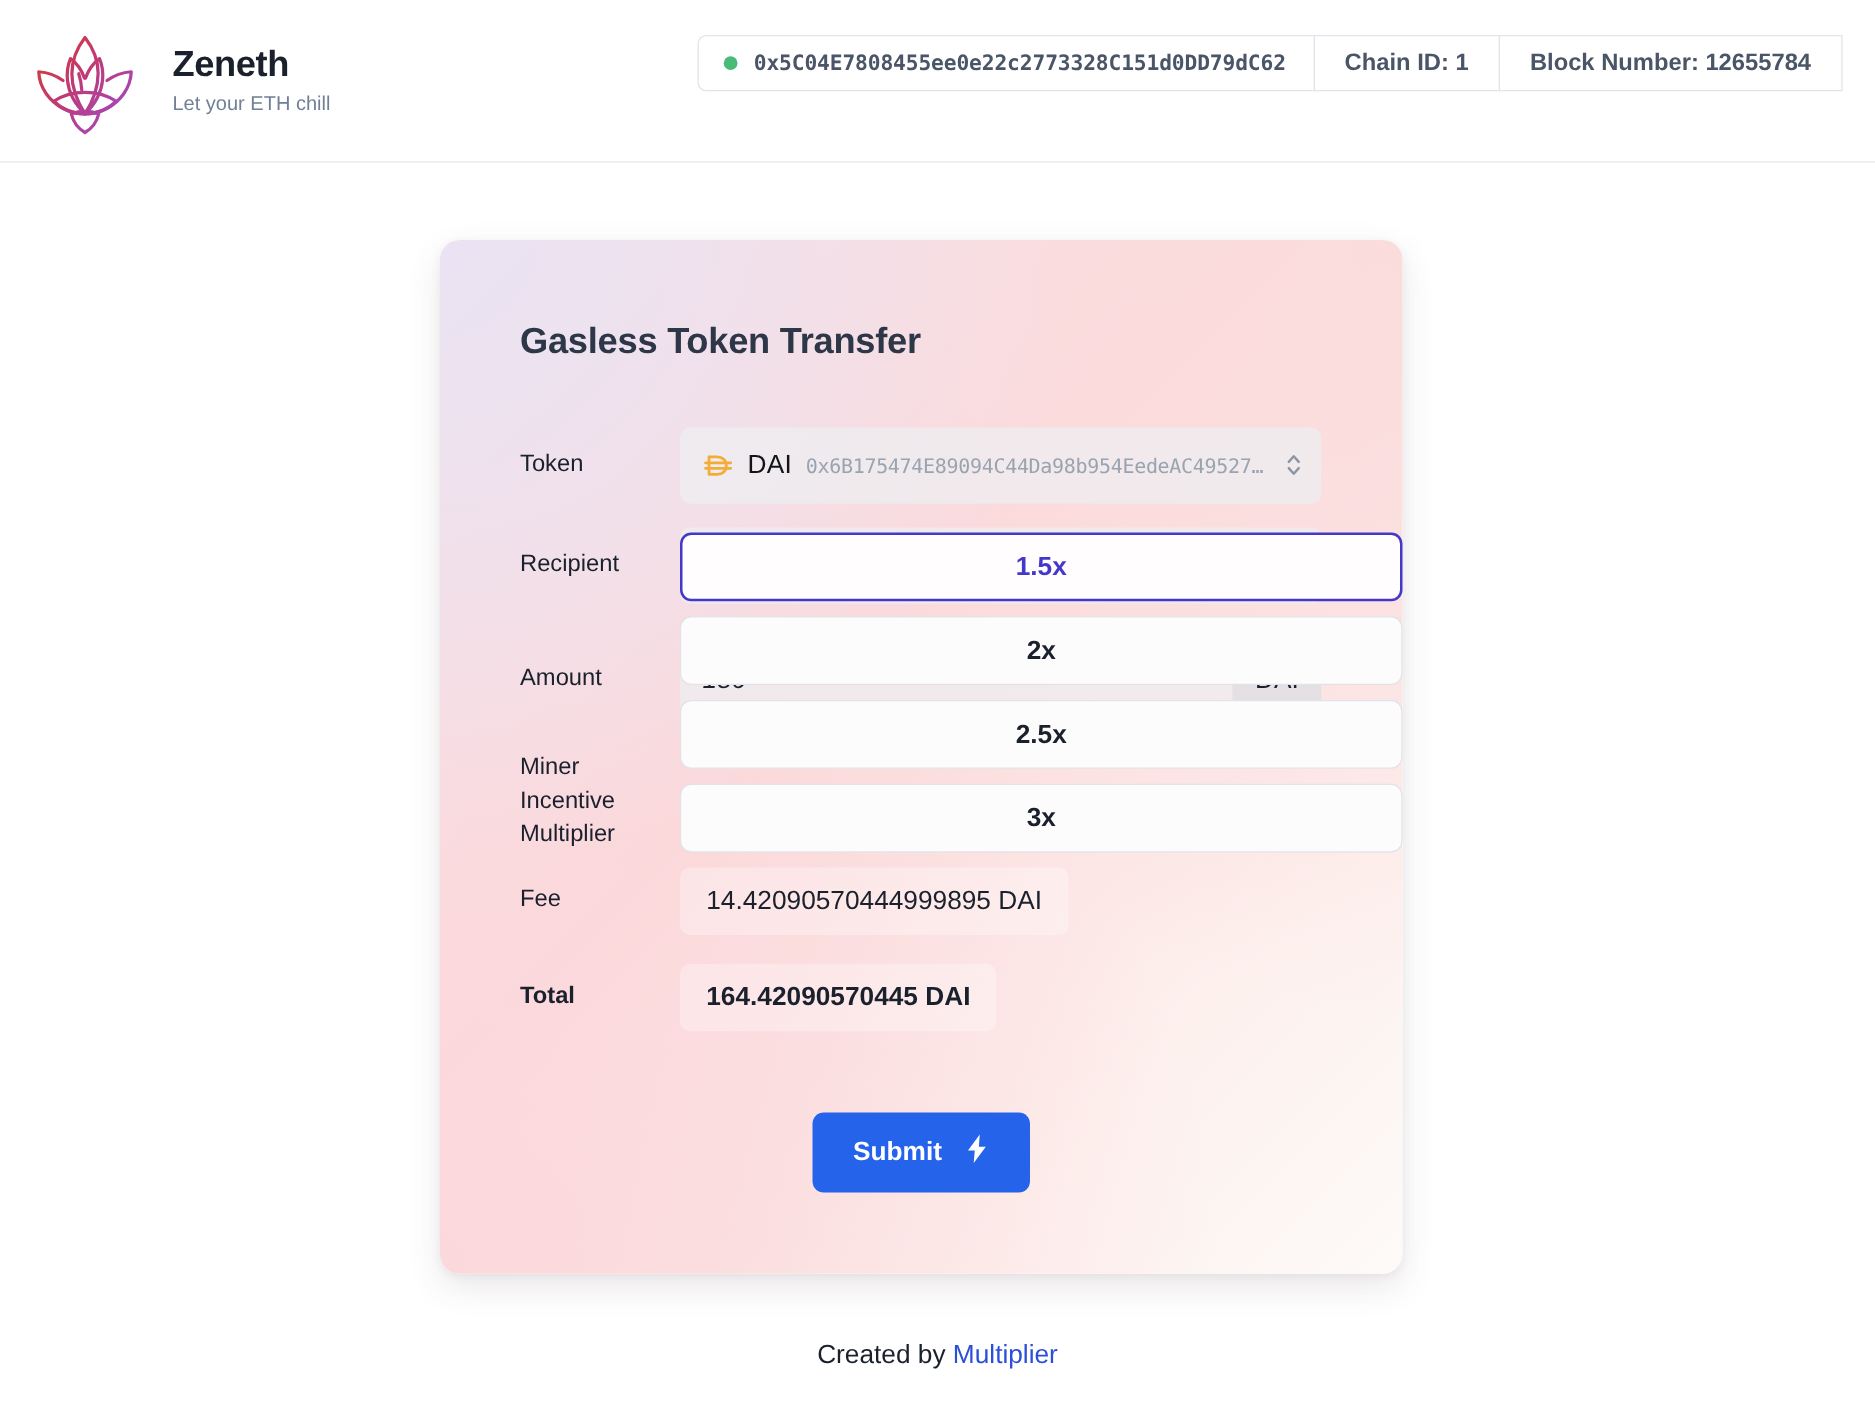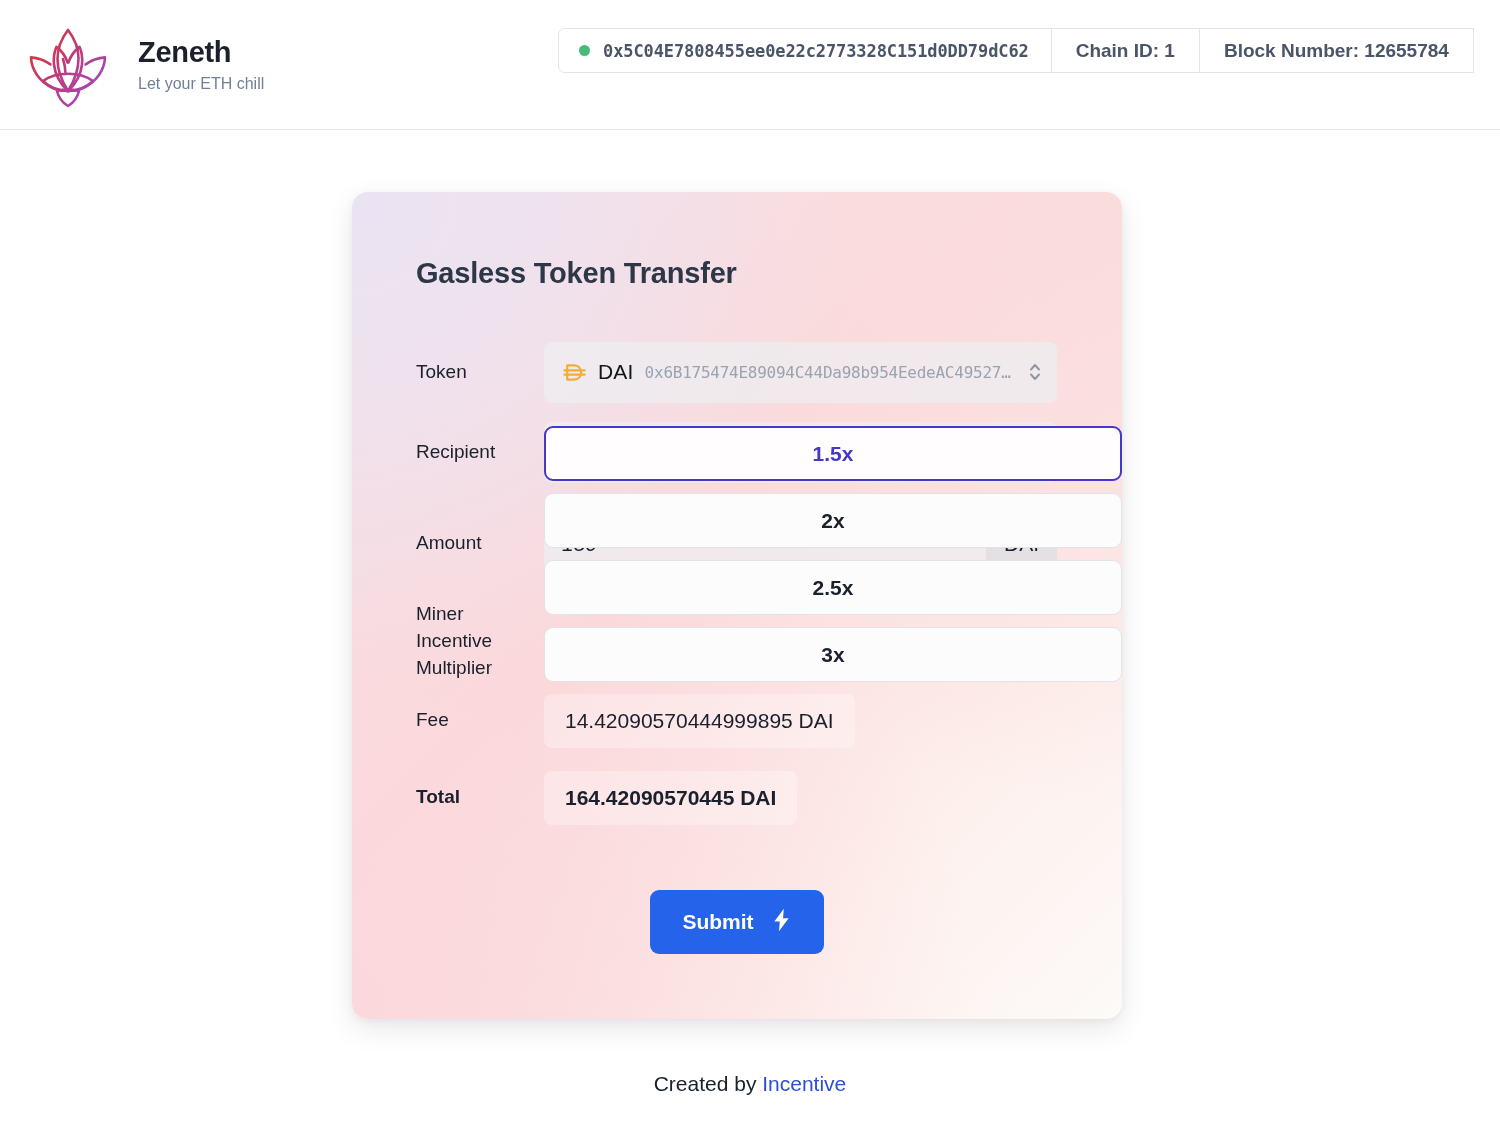--- a/index.html
+++ b/index.html
@@ -412,15 +412,15 @@
         <span>
           <svg width="21" height="26" viewBox="0 0 20 24" fill="none">
             <path d="M12.2 1.2L3.2 13.4h5.2L7.6 22.8l9.2-12.4h-5.3l0.7-9.2z" fill="#ffffff"></path>
           </svg>
         </span>
       </button>
     </div>
   </div>
 
   <div class="footer">
-    <span>Created by </span><a href="#">Incentive</a>
+    <span>Created by </span><a href="#">Multiplier</a>
   </div>
 </div>
 
 </body></html>

